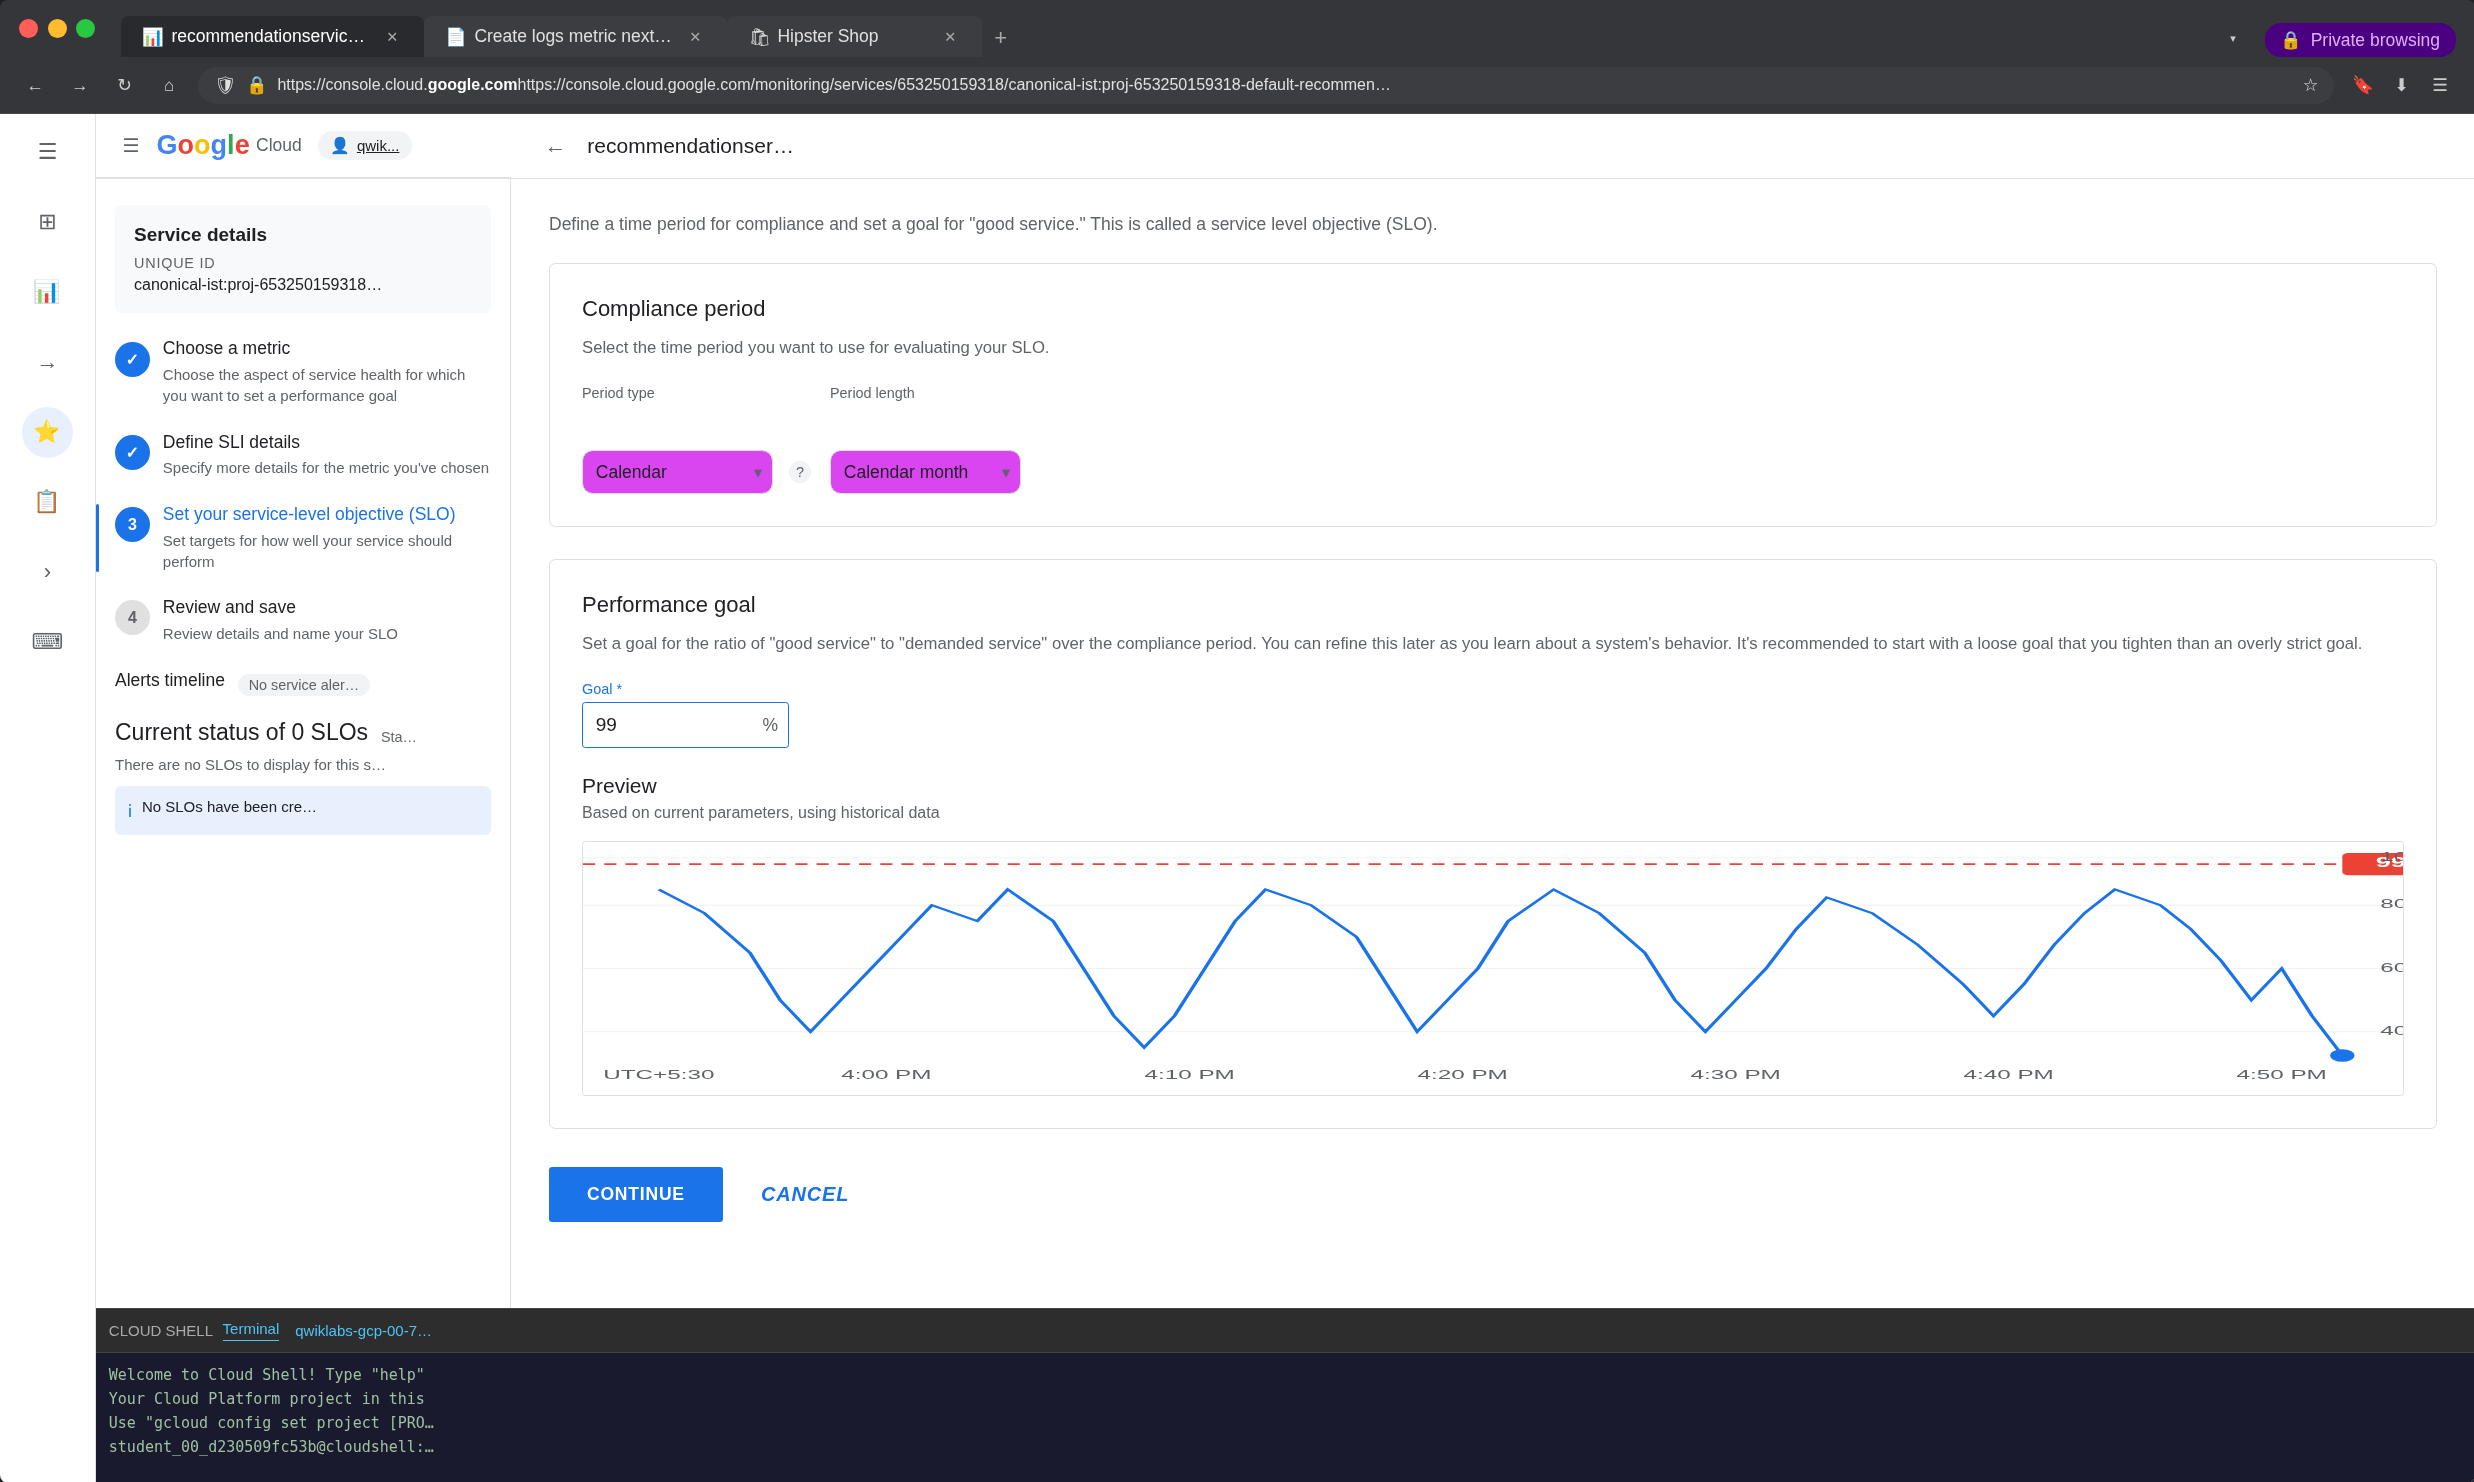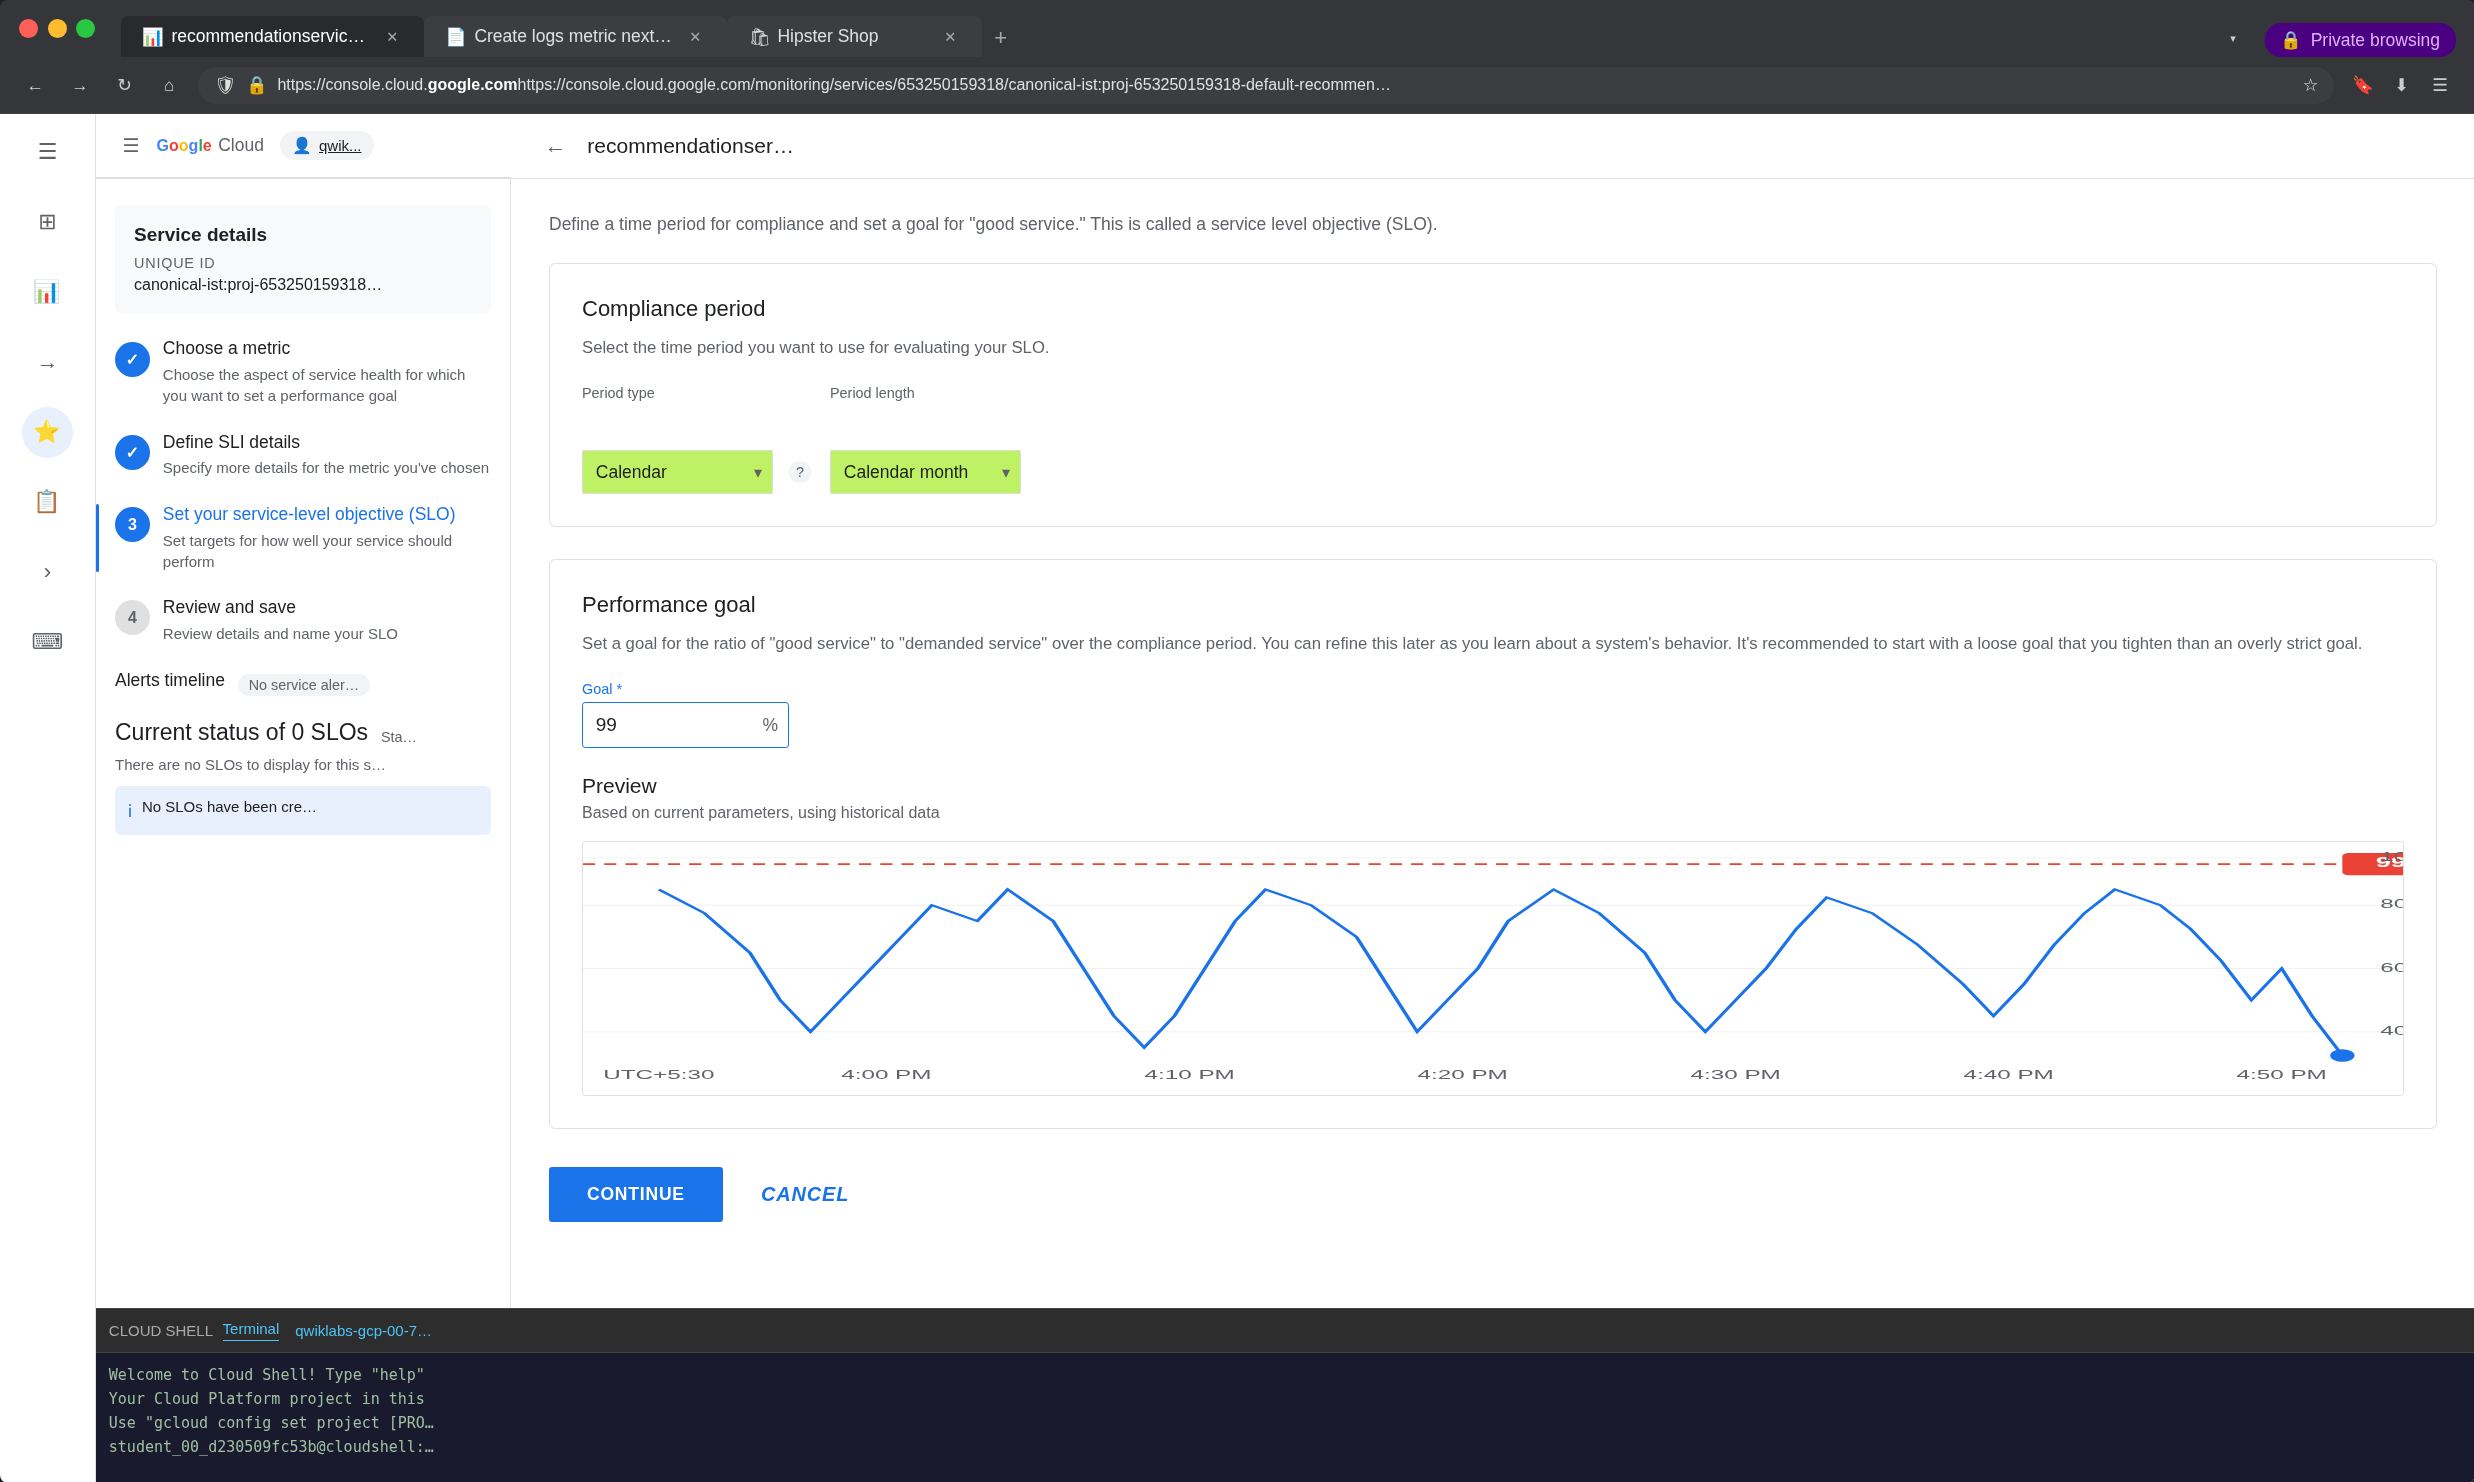--- a/index.html
+++ b/index.html
@@ -87,21 +87,21 @@
     
     .card { background: #fff; border: 0.8px solid #e0e0e0; border-radius: 6.4px; padding: 32px; margin-bottom: 32px; }
     .card-title { font-size: 22px; font-weight: 500; color: #202124; margin-bottom: 12.8px; }
     .card-desc { font-size: 16.7px; color: #5f6368; margin-bottom: 25.5px; line-height: 1.5; }
 
     
     .dropdowns-row { display: flex; gap: 19px; }
     .field-group { display: flex; flex-direction: column; gap: 44px; }
     .field-label { font-size: 14.4px; color: #5f6368; margin-bottom: 4.8px; }
     .select-wrapper { position: relative; }
-    .select-wrapper select { appearance: none; background: #bef264; border: 0.8px solid #dadce0; border-radius: 1px; padding: 11px 38px 11px 12.8px; font-size: 17.5px; color: #202124; cursor: pointer; min-width: 191px; }
+    .select-wrapper select { appearance: none; background: #d946ef; border: 0.8px solid #dadce0; border-radius: 11px; padding: 11px 38px 11px 12.8px; font-size: 17.5px; color: #202124; cursor: pointer; min-width: 191px; }
     .select-arrow { position: absolute; right: 11px; top: 50%; transform: translateY(-50%); color: #5f6368; font-size: 16px; pointer-events: none; }
     .help-icon { display: inline-flex; align-items: center; justify-content: center; width: 22px; height: 22px; border-radius: 50%; background: #f1f3f4; color: #5f6368; font-size: 14.4px; margin-left: 6.4px; cursor: pointer; }
 
     
     .goal-field { margin-top: 19px; }
     .goal-label { font-size: 14.4px; color: #1a73e8; margin-bottom: 4.8px; }
     .goal-input-wrapper { position: relative; display: inline-flex; align-items: center; }
     .goal-input { border: 1.6px solid #1a73e8; border-radius: 3.2px; padding: 11px 38px 11px 12.8px; font-size: 19px; color: #202124; width: 207px; outline: none; }
     .goal-percent { position: absolute; right: 11px; color: #5f6368; font-size: 17.5px; }
 
@@ -196,21 +196,21 @@
       <div class="gc-sidebar-icon">›</div>
       <div class="gc-sidebar-icon">⌨</div>
     </div>
 
     <div class="page-container">
 
       <div style="display:flex; border-bottom:0.8px solid #e0e0e0;">
         <div class="top-left-header" style="width:415px; display:flex; align-items:center; gap:9.6px; padding:0 19px;">
           <div class="hamburger">☰</div>
           <div style="display:flex;align-items:center;gap:6.4px;">
-            <span style="font-size:16px;font-weight:700;">
+            <span style="font-size:27px;font-weight:700;">
               <span style="color:#4285f4">G</span><span style="color:#ea4335">o</span><span style="color:#fbbc05">o</span><span style="color:#4285f4">g</span><span style="color:#34a853">l</span><span style="color:#ea4335">e</span>
             </span>
             <span style="font-size:17.5px;color:#5f6368;font-weight:400;">Cloud</span>
           </div>
           <div style="margin-left:6.4px;display:flex;align-items:center;gap:6.4px;background:#f1f3f4;border-radius:16px;padding:4.8px 12.8px;">
             <span style="font-size:16px;">👤</span>
             <span style="font-size:15px;color:#202124;text-decoration:underline;">qwik...</span>
           </div>
         </div>
         <div style="flex:1;height:64px;display:flex;align-items:center;padding:0 25.5px;gap:12.8px;">

